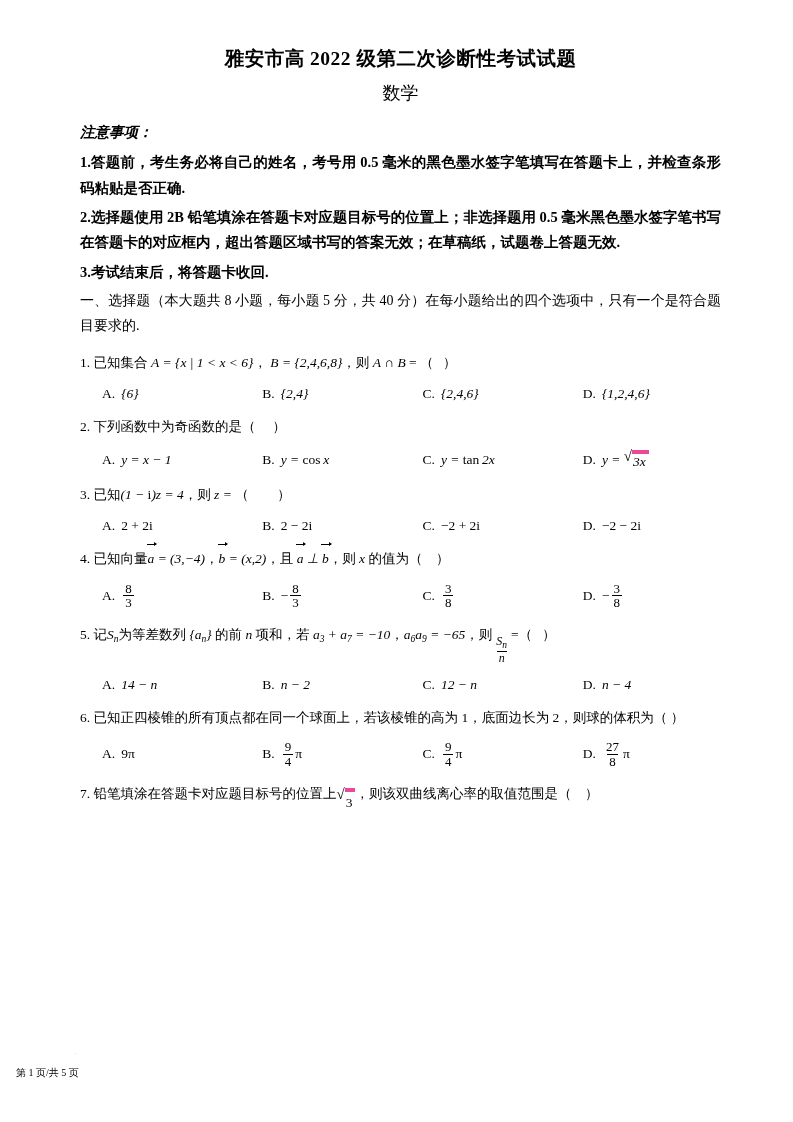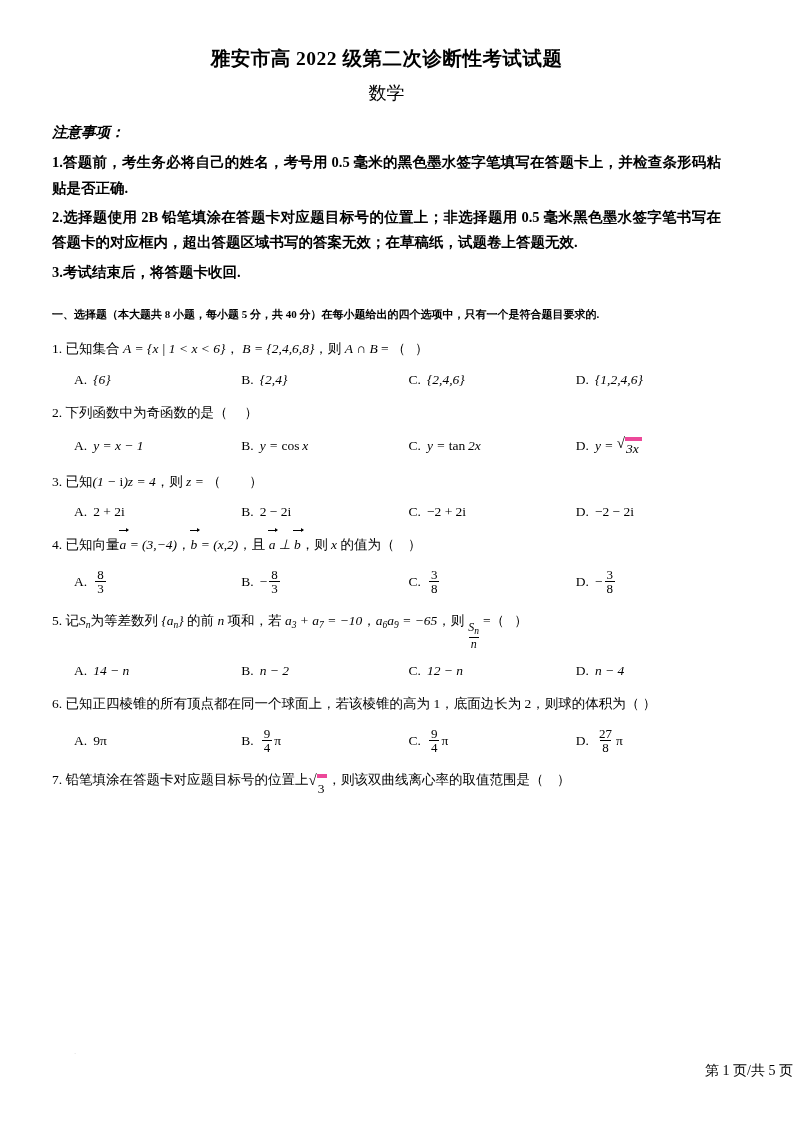--- a/index.html
+++ b/index.html
@@ -9,21 +9,21 @@
     background: #ffffff;
     font-family: "Liberation Serif", "DejaVu Serif", serif;
     color: #000;
     -webkit-font-smoothing: antialiased;
   }
   .page {
     position: relative;
     width: 793px;
     height: 1122px;
     box-sizing: border-box;
-    padding: 46px 72px 0 52px;
+    padding: 46px 72px 0 80px;
   }
   .title {
     text-align: center;
     font-weight: bold;
     font-size: 19.5px;
     letter-spacing: 0.5px;
     margin: 0 0 10px 0;
     line-height: 1.3;
   }
   .subject {
@@ -45,24 +45,24 @@
     font-style: italic;
   }
   .notice-item {
     font-weight: bold;
     font-size: 14.5px;
     line-height: 1.75;
     margin: 0 0 4px 0;
     text-align: justify;
   }
   .section-head {
-    font-weight: bold;
-    font-size: 11px;
+    font-weight: normal;
+    font-size: 14px;
     line-height: 1.75;
-    margin: 20px 0 2px 0;
+    margin: 4px 0 2px 0;
     text-align: justify;
   }
   .q {
     margin-top: 14px;
     font-size: 13.5px;
   }
   .q-stem {
     display: block;
     line-height: 1.6;
     white-space: nowrap;
@@ -118,22 +118,22 @@
     right: -3px; top: -6px;
     border-left: 3px solid #000;
     border-top: 2px solid transparent;
     border-bottom: 2px solid transparent;
     height: 0; width: 0;
   }
   .footer {
     position: absolute;
     left: 16px; right: 0;
     bottom: 42px;
-    text-align: right;
-    font-size: 14px;
+    text-align: left;
+    font-size: 10px;
   }
   .faint {
     position: absolute;
     left: 74px;
     bottom: 66px;
     font-size: 9px;
     color: #d8d8d8;
   }
 </style>
 </head>

